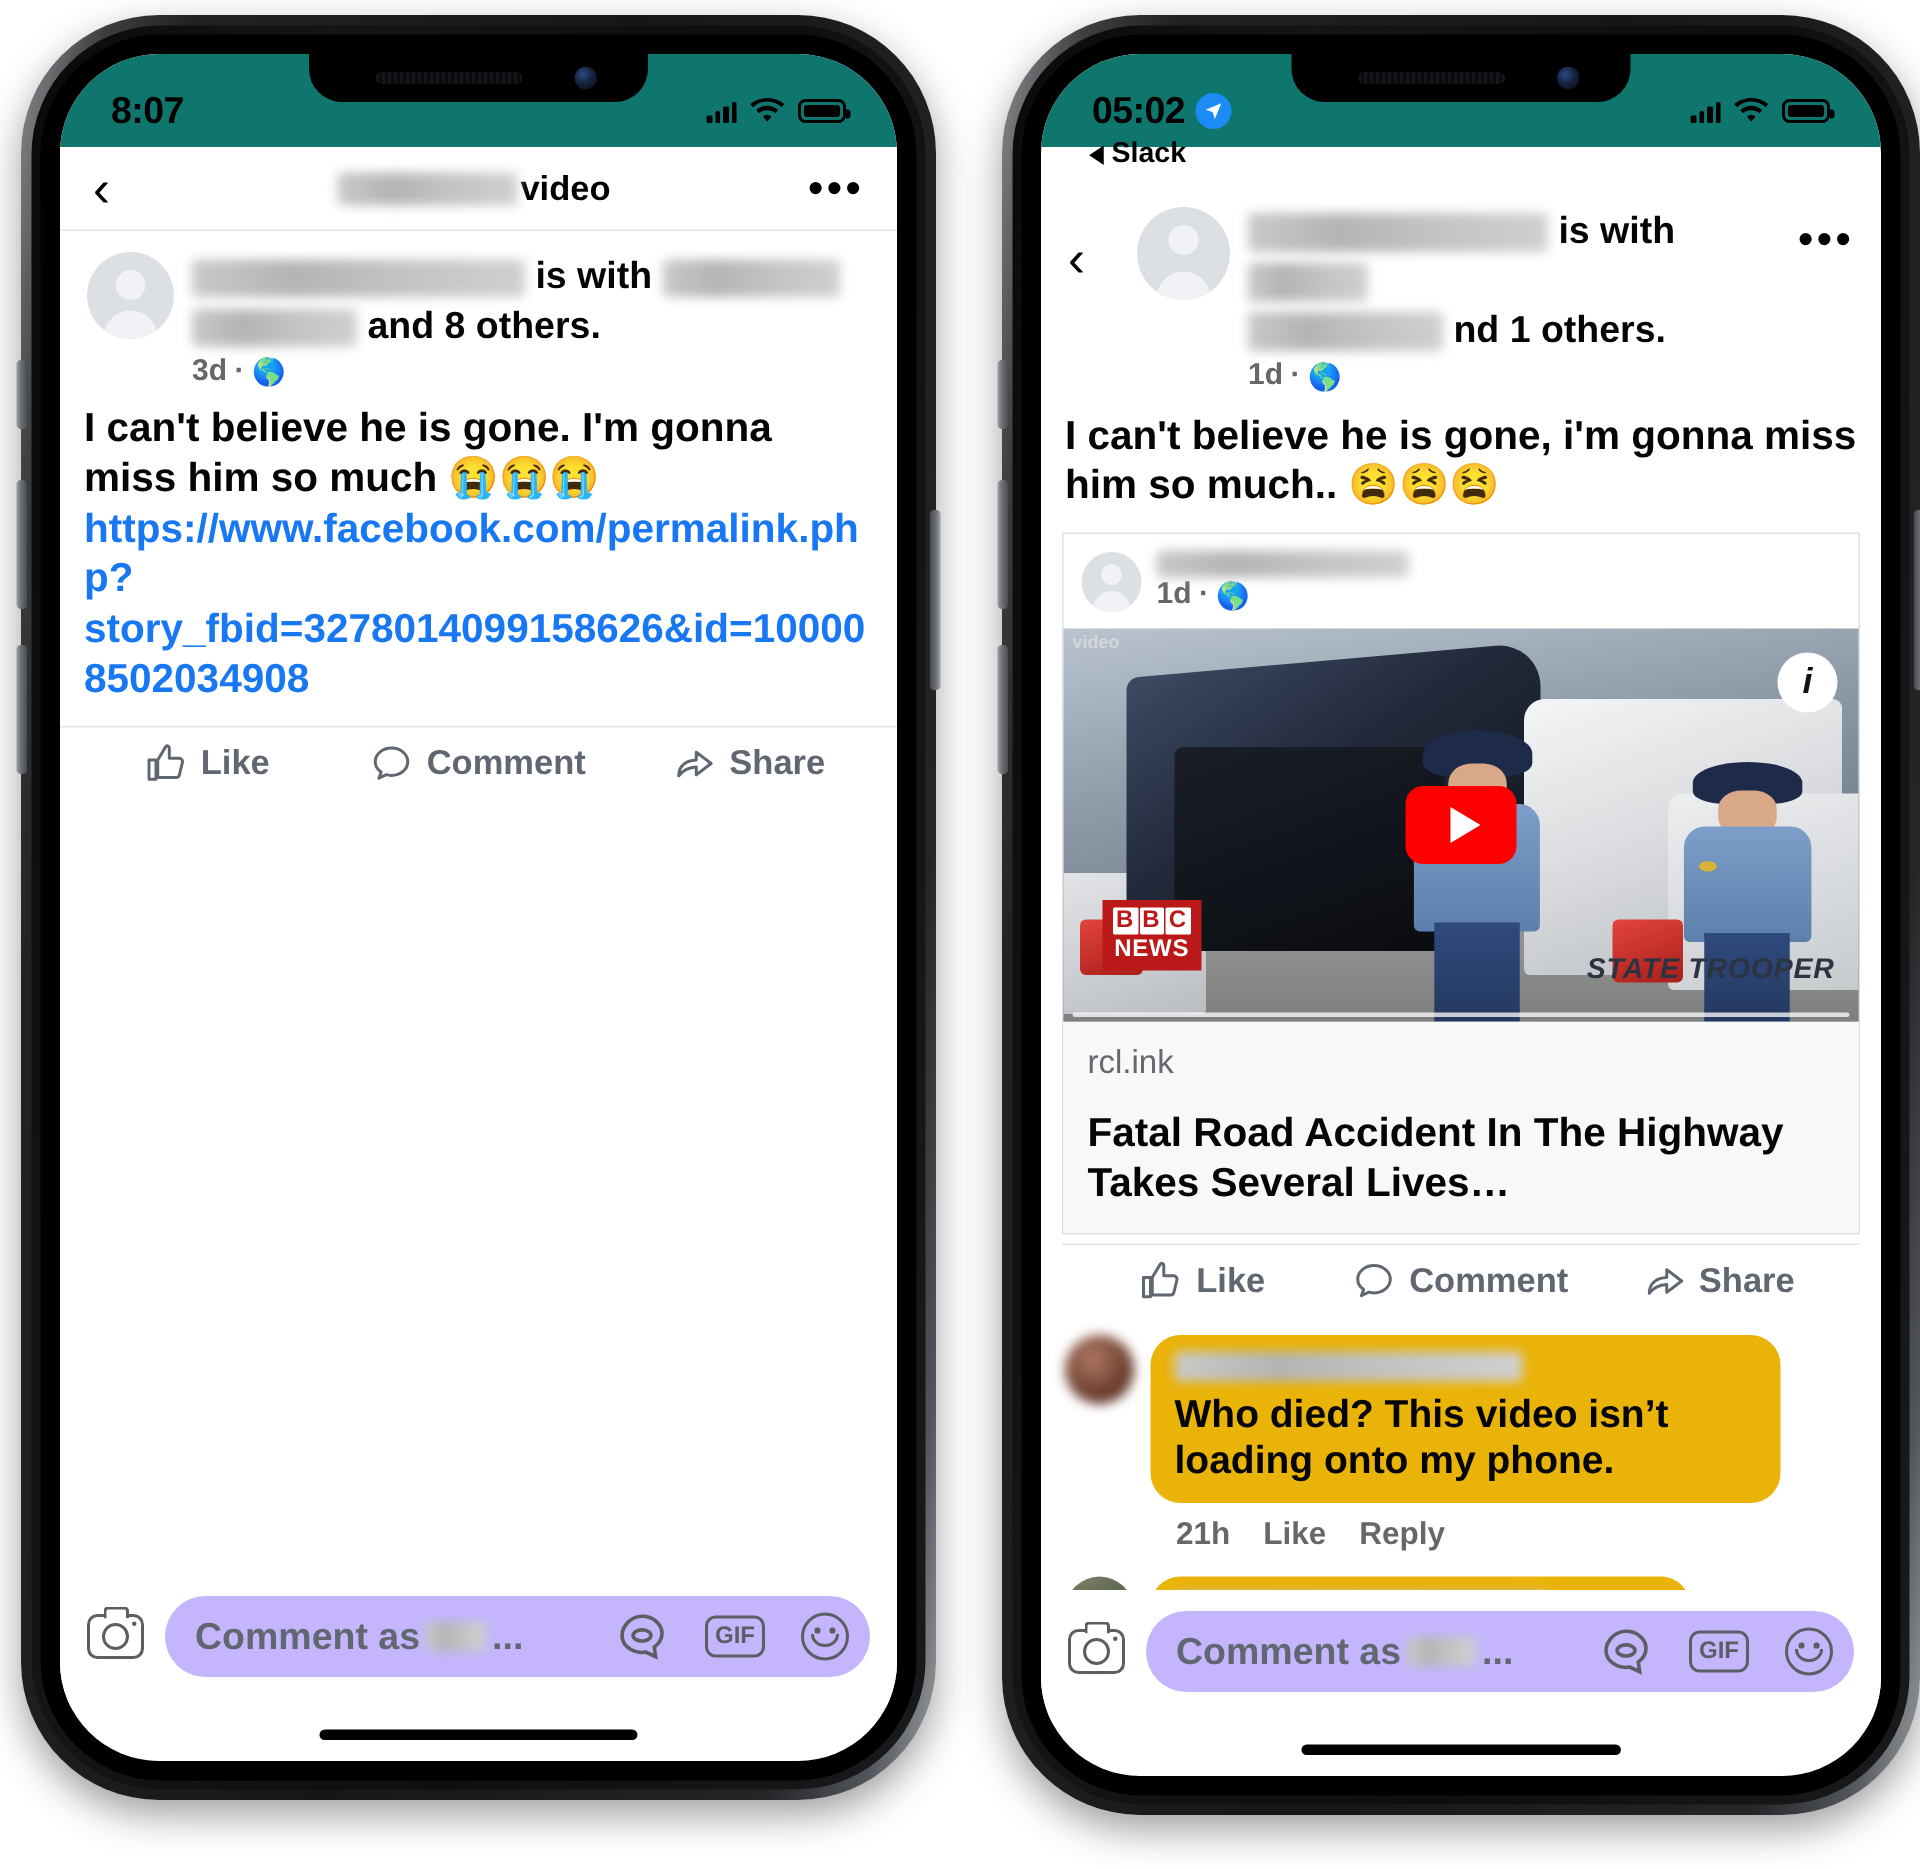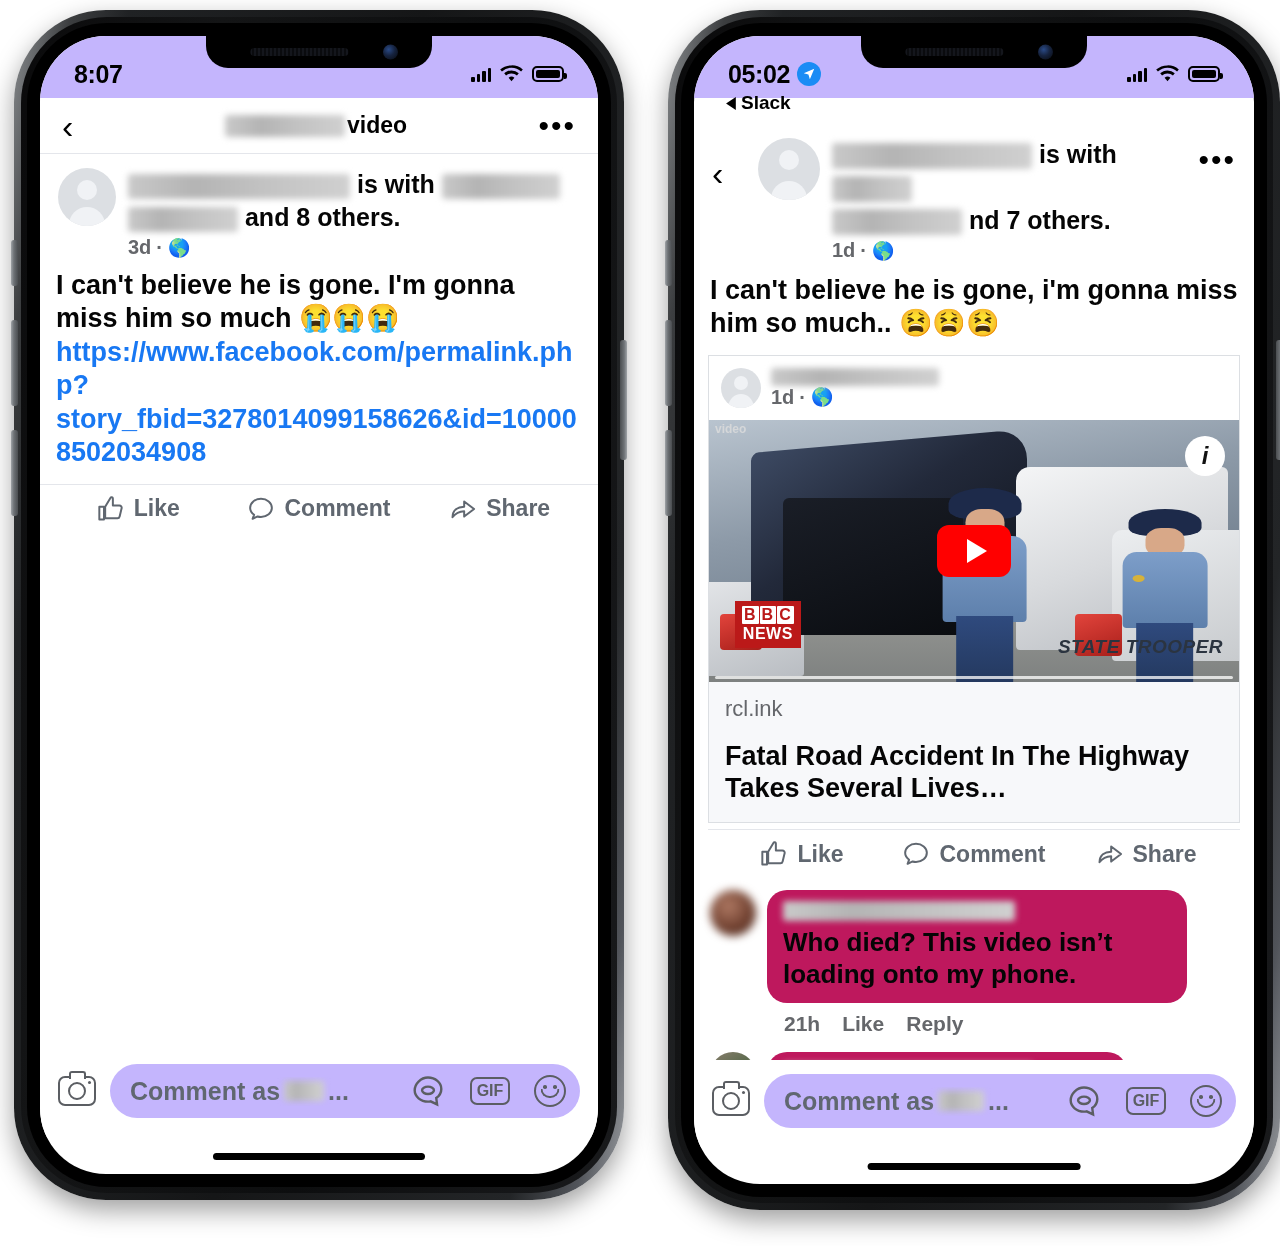--- a/index.html
+++ b/index.html
@@ -65,21 +65,21 @@
     width: 15px; height: 15px; border-radius: 50%;
     background: radial-gradient(circle at 38% 34%, #2a4a86 0%, #16233f 45%, #07090d 100%);
   }
 
   
   .statusbar {
     position: absolute; top: 0; left: 0; right: 0;
     height: 62px; z-index: 30;
     display: flex; align-items: center; justify-content: space-between;
     padding: 14px 34px 0 34px;
-    background: #c4b5fd;
+    background: #0f766e;
   }
   .sb-left { display: flex; align-items: center; gap: 7px; }
   .sb-time { font-size: 25px; font-weight: 700; color: #000; letter-spacing: -.4px; }
   .loc-arrow {
     width: 24px; height: 24px; border-radius: 50%;
     background: #1b8cf5; display: flex; align-items: center; justify-content: center;
   }
   .sb-right { display: flex; align-items: center; gap: 9px; }
   .bars { display: flex; align-items: flex-end; gap: 2px; height: 15px; }
   .bars i { width: 3.5px; background: #000; border-radius: 1px; display: block; }
@@ -236,21 +236,21 @@
   .embed-foot { padding: 14px 16px 18px 16px; background:#f7f8fa; }
   .embed-domain { font-size: 22px; color: #65676b; font-weight: 400; }
   .embed-title { font-size: 27px; font-weight: 700; color: #050505; line-height: 1.2; margin-top: 18px; }
 
   
   .comment { display: flex; gap: 11px; padding: 12px 16px 0 16px; }
   .c-av { width: 46px; height: 46px; border-radius: 50%; flex: none;
     background: radial-gradient(circle at 40% 35%, #b07a64, #6b3c2c 60%, #3c2018);
     filter: blur(4px); }
   .c-av.photo { background: linear-gradient(150deg,#8b7f6e 0%,#5d6b4f 40%,#c9a98c 70%,#3e3a33 100%); filter:none; }
-  .c-bubble { background: #be185d; border-radius: 20px; padding: 11px 16px 13px 16px; max-width: 420px; }
+  .c-bubble { background: #eab308; border-radius: 20px; padding: 11px 16px 13px 16px; max-width: 420px; }
   .c-text { font-size: 26px; font-weight: 700; color: #050505; line-height: 1.2; margin-top: 6px; }
   .c-actions { display: flex; gap: 22px; padding: 9px 0 0 17px; font-size: 21px; font-weight: 700; color: #65676b; }
   .c-actions .t { color: #65676b; font-weight: 600; }
 
   
   .compose {
     position: absolute; bottom: 0; left: 0; right: 0;
     background: #fff; padding: 14px 18px 20px 18px;
     display: flex; align-items: center; gap: 14px; z-index: 20;
   }
@@ -465,21 +465,21 @@
           <div class="chev-back" style="margin-top:18px;">‹</div>
           <div class="avatar-ph" style="width:62px;height:62px;"></div>
           <div class="head-text">
             <div class="byline">
               <span class="redact" style="width:200px;height:26px;"></span>
               <span>is with</span>
               <span class="redact" style="width:80px;height:26px;"></span>
               <br>
               <span class="redact" style="width:130px;height:26px;"></span>
               <span>nd</span>
-              <span>7 others.</span>
+              <span>1 others.</span>
             </div>
             <div class="meta">
               <span>1d</span>
               <span>·</span>
               <span class="globe">🌎</span>
             </div>
           </div>
           <div class="dots" style="margin-top:14px;">•••</div>
         </div>
 

